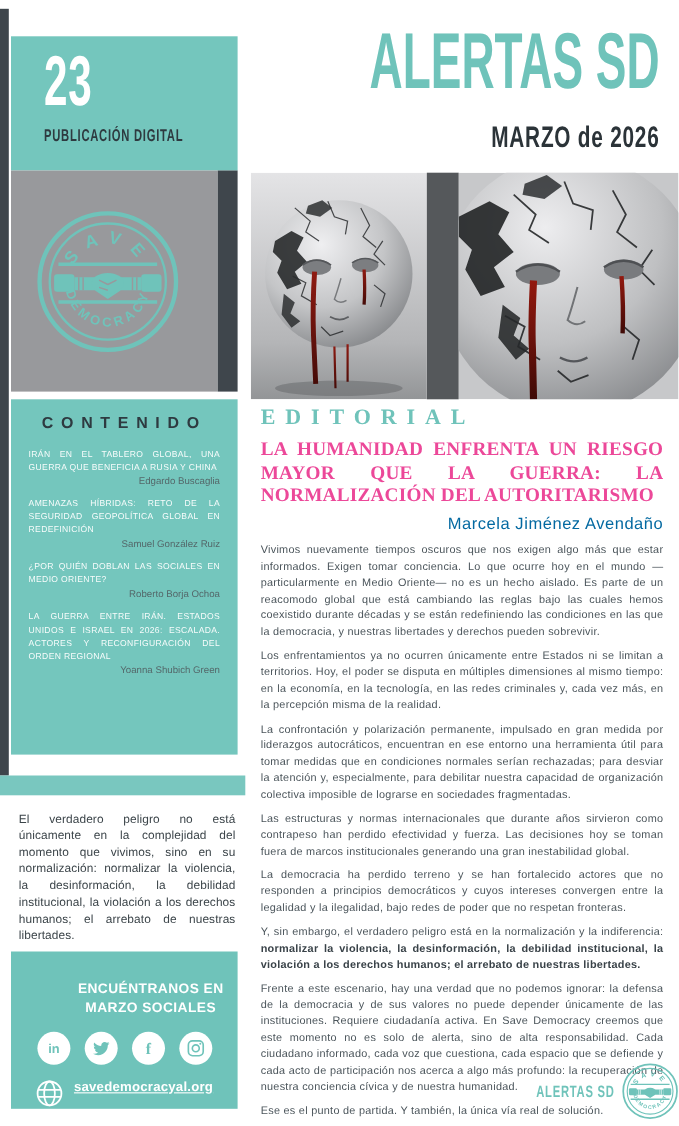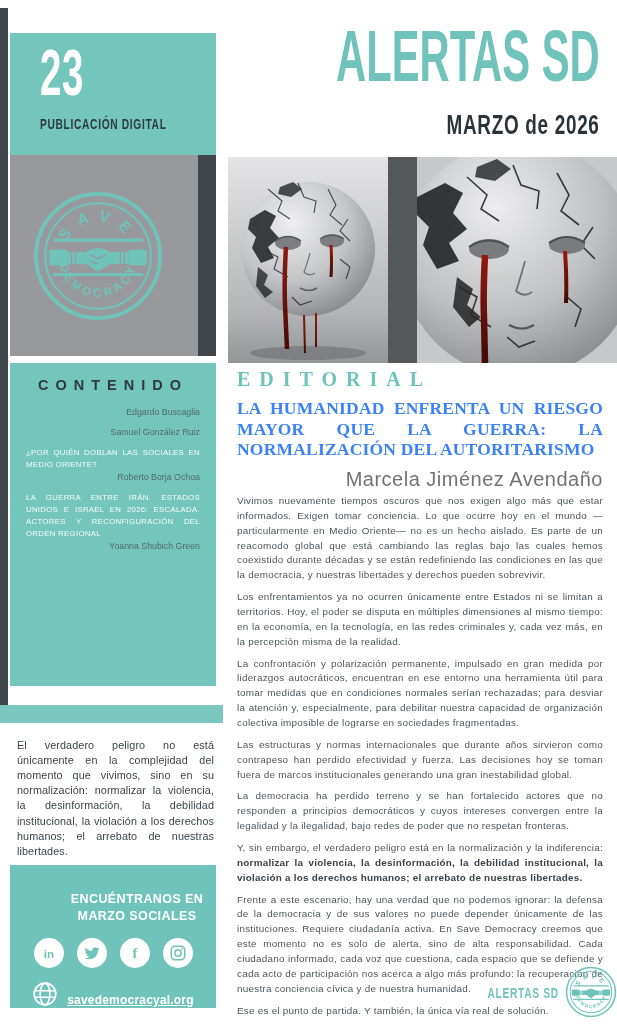--- a/index.html
+++ b/index.html
@@ -29,41 +29,41 @@
   #divider-bar { left:0; top:705px; width:223px; height:18px; background:#79c7bf; }
 
   #sidebar-quote { left:17px; top:738px; width:197px; color:#3b4449; font-size:10.8px; line-height:1.4;
                    text-align:justify; letter-spacing:.1px; }
 
   
   #social-box { left:10px; top:865px; width:206px; height:143px; background:#6fc3ba; text-align:center; padding-top:26px; }
   .social-heading { color:#fff; font-weight:bold; font-size:12.5px; line-height:1.35; letter-spacing:.4px;margin-left:48px; }
   .icons-row { margin-top:13px; display:flex; justify-content:center; gap:13px; }
   .icon-circle { width:30px; height:30px; border-radius:50%; background:#fff; display:flex; align-items:center; justify-content:center; }
-  .site-row { margin-top:13px; display:flex; align-items:flex-end; justify-content:center; gap:9px; }
+  .site-row { margin-top:13px; display:flex; align-items:flex-start; justify-content:center; gap:9px; }
   .site-link { color:#fff; font-weight:bold; font-size:12px; text-decoration:underline; letter-spacing:.2px; }
 
   
   #masthead { right:17px; top:20px; text-align:right; color:#6fc3ba; font-weight:bold; font-size:72px; line-height:1;
               transform:scaleX(.58); transform-origin:right top; white-space:nowrap; }
   #issue-date { right:17px; top:110px; text-align:right; color:#2b3338; font-weight:bold; font-size:27px;
                 transform:scaleX(.70); transform-origin:right top; white-space:nowrap; letter-spacing:1px; }
 
   
   #art-left  { left:228px; top:157px; width:160px; height:206px; }
   #art-gap   { left:388px; top:157px; width:29px;  height:206px; background:#55585b; }
   #art-right { left:417px; top:157px; width:200px; height:206px; }
   #art-left svg, #art-right svg { display:block; width:100%; height:100%; }
 
   
   #editorial-label { left:237px; top:368px; font-family:"Liberation Serif", serif; font-weight:bold; font-size:20px;
                      letter-spacing:9px; color:#6fc3ba; }
   #headline { left:237px; top:398px; width:366px; font-family:"Liberation Serif", serif; font-weight:bold;
-              font-size:17.5px; line-height:1.18; color:#3b82f6; text-align:justify; letter-spacing:.2px; }
-  #byline { left:237px; top:468px; width:366px; text-align:right; color:#737373; font-size:20px; letter-spacing:.5px; }
+              font-size:17.5px; line-height:1.18; color:#ec4899; text-align:justify; letter-spacing:.2px; }
+  #byline { left:237px; top:468px; width:366px; text-align:right; color:#0369a1; font-size:15px; letter-spacing:.5px; }
   #body-col { left:237px; top:494px; width:366px; }
   .body-p { color:#4b555b; font-size:9.9px; line-height:1.5; text-align:justify; letter-spacing:.25px; margin-bottom:7px; }
   .body-p .strong { font-weight:bold; color:#394248; }
 
   
   #footer-brand { right:0; top:966px; display:flex; align-items:center; gap:6px; }
   #footer-brand .brand-text { color:#6fc3ba; font-weight:bold; font-size:15px; transform:scaleX(.68);
                               transform-origin:right center; letter-spacing:1px; white-space:nowrap; }
 </style>
 </head>
@@ -101,23 +101,25 @@
       <path d="M27,47 h14 l9,6 9,-6 h14 v9 h-14 l-9,6 -9,-6 h-14 z"></path>
       <ellipse cx="50" cy="51" rx="11" ry="7"></ellipse>
     </g>
     <path d="M30,47 v9 M33,47 v9 M67,47 v9 M70,47 v9 M44,49 l6,3 M44,54 l6,2 M56,49 l-6,3" stroke="#98999c" stroke-width="1" fill="none"></path>
   </svg>
 
   <div id="contents-box" class="abs">
     <div class="contents-heading">CONTENIDO</div>
 
     <div class="toc-item">
+      <div class="toc-title">IRÁN EN EL TABLERO GLOBAL, UNA GUERRA QUE BENEFICIA A RUSIA Y CHINA</div>
       <div class="toc-author">Edgardo Buscaglia</div>
     </div>
     <div class="toc-item">
+      <div class="toc-title">AMENAZAS HÍBRIDAS: RETO DE LA SEGURIDAD GEOPOLÍTICA GLOBAL EN REDEFINICIÓN</div>
       <div class="toc-author">Samuel González Ruiz</div>
     </div>
     <div class="toc-item">
       <div class="toc-title">¿POR QUIÉN DOBLAN LAS SOCIALES EN MEDIO ORIENTE?</div>
       <div class="toc-author">Roberto Borja Ochoa</div>
     </div>
     <div class="toc-item">
       <div class="toc-title">LA GUERRA ENTRE IRÁN. ESTADOS UNIDOS E ISRAEL EN 2026: ESCALADA. ACTORES Y RECONFIGURACIÓN DEL ORDEN REGIONAL</div>
       <div class="toc-author">Yoanna Shubich Green</div>
     </div>

